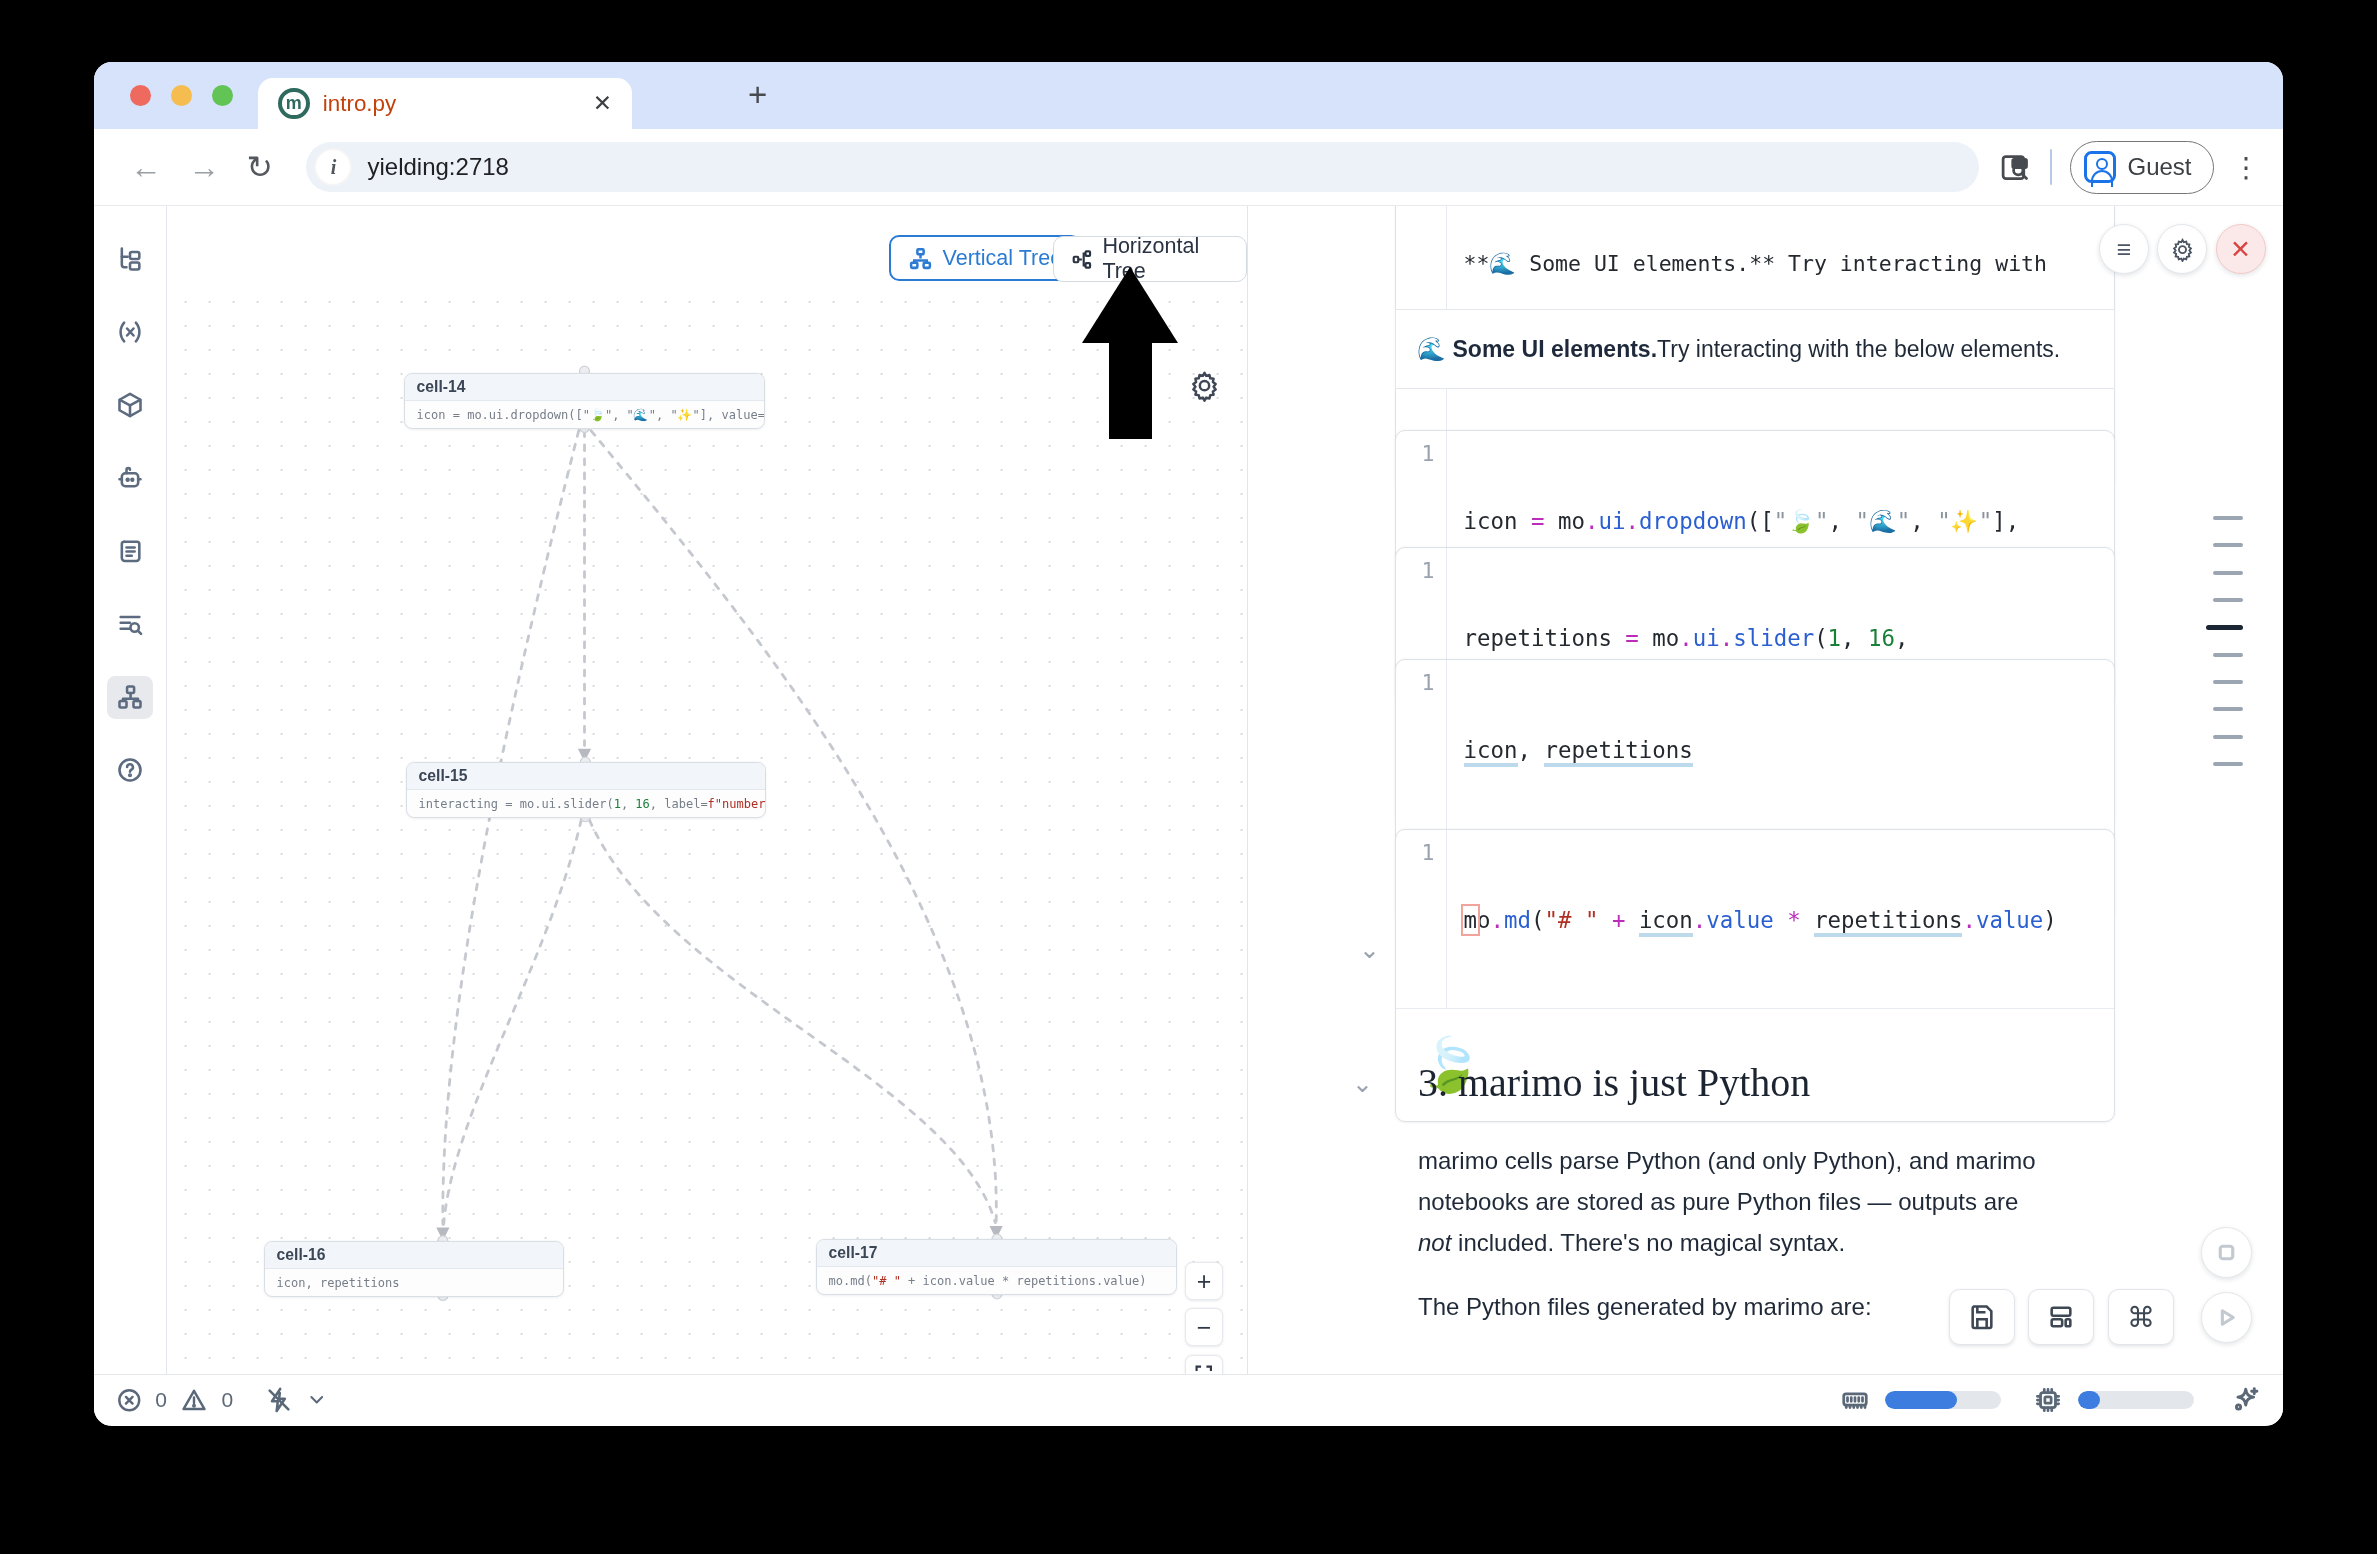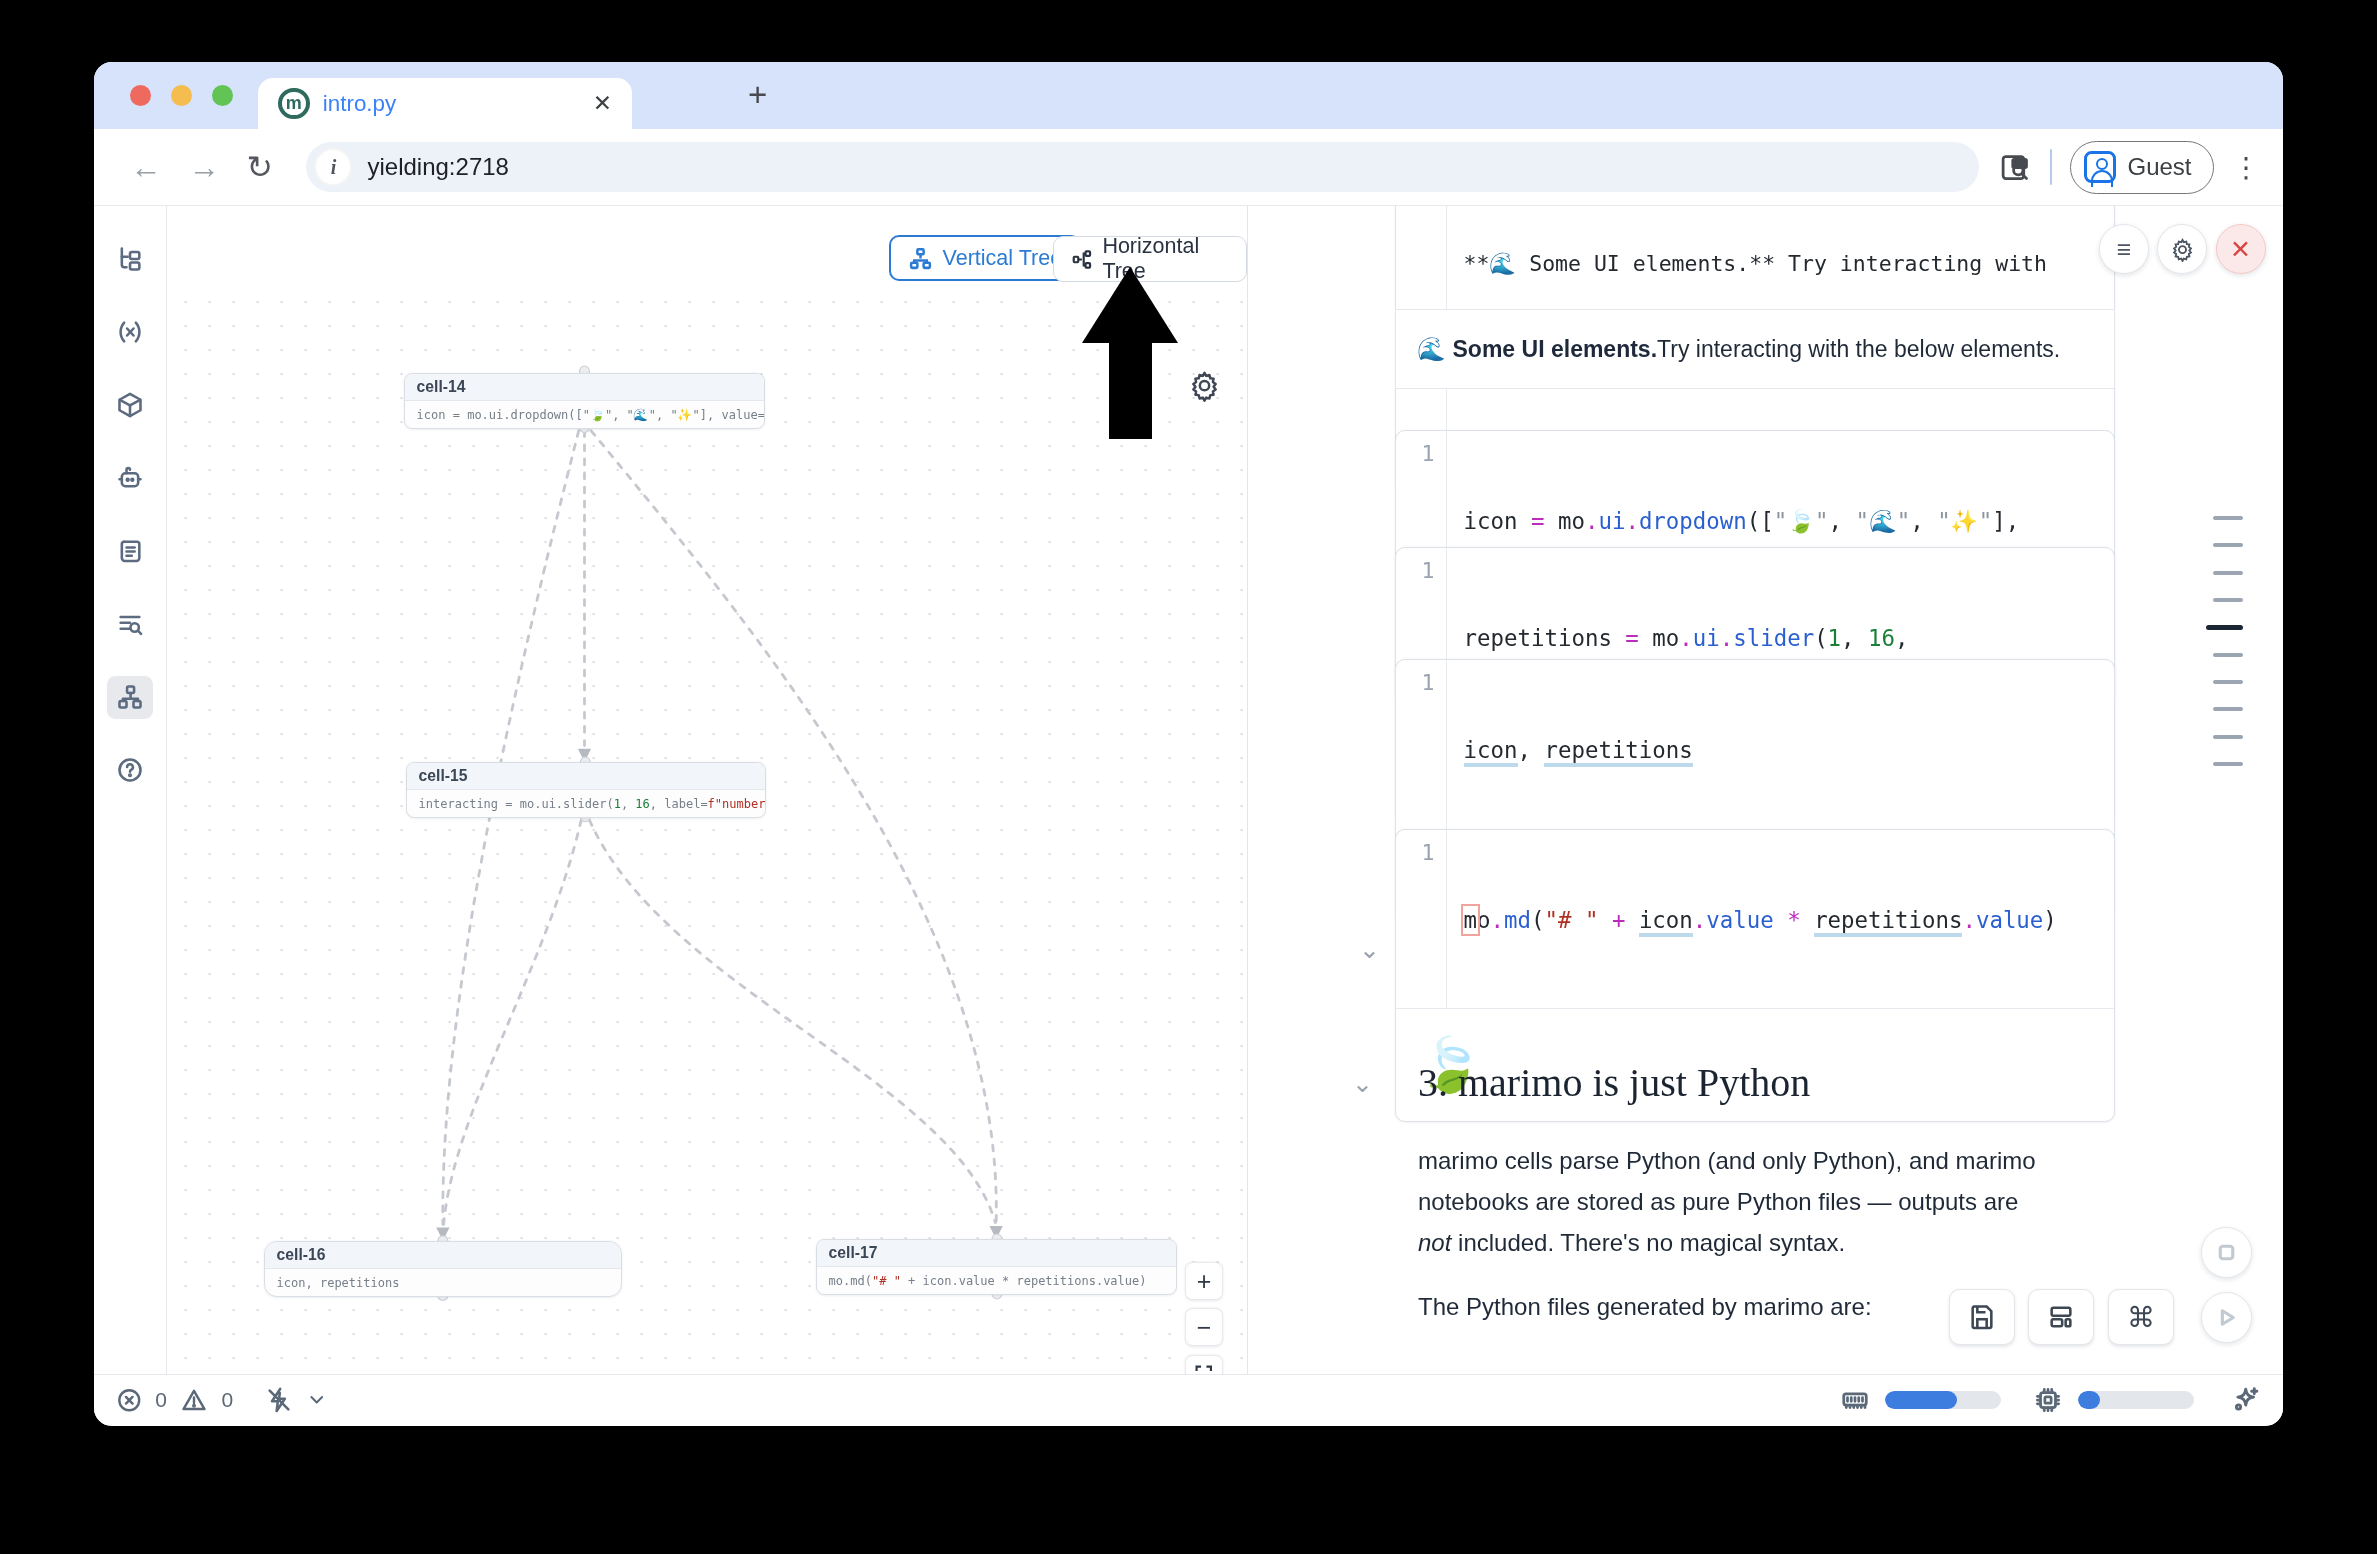--- a/index.html
+++ b/index.html
@@ -5,21 +5,21 @@
   * { margin:0; padding:0; box-sizing:border-box; }
   html,body { width:2377px; height:1554px; background:#000; font-family:"Liberation Sans", sans-serif; }
   .window { position:absolute; left:94px; top:62px; width:2189px; height:1364px; background:#fff; border-radius:18px; overflow:hidden; }
 
   
   .tabstrip { height:67px; background:#d7e2fb; display:flex; align-items:center; position:relative; }
   .lights { display:flex; gap:20px; margin-left:36px; }
   .light { width:21px; height:21px; border-radius:50%; }
   .tab { position:absolute; left:164px; bottom:0; width:374px; height:51px; background:#fff; border-radius:15px 15px 0 0; display:flex; align-items:center; padding:0 20px; }
   .tab-logo { width:31.5px; height:31.5px; border-radius:50%; border:4.1px solid #2e6b5e; color:#2e6b5e; font-weight:bold; font-size:18px; display:flex; align-items:center; justify-content:center; }
-  .tab-title { margin-left:13.3px; font-size:22.4px; color:#3b82f6; flex:1; }
+  .tab-title { margin-left:13.3px; font-size:22.4px; color:#c2410c; flex:1; }
   .tab-close { font-size:23px; color:#3c4043; }
   .newtab { position:absolute; left:654px; top:20px; font-size:33px; color:#474b50; line-height:26.5px; }
   .toolbar { height:76px; background:#fff; display:flex; align-items:center; padding:0 23px; }
   .nav-ic { font-size:31.5px; color:#9aa0a6; margin:0 13.3px; }
   .nav-ic.on { color:#54585e; }
   .urlbar { flex:1; height:50px; background:#edf1f8; border-radius:25px; display:flex; align-items:center; margin:0 20px; padding:0 8.3px; }
   .info-circ { width:38px; height:38px; background:#fff; border-radius:50%; display:flex; align-items:center; justify-content:center; color:#50555b; font-size:20px; font-family:"Liberation Serif",serif; font-style:italic; font-weight:bold; border:2.5px solid #50555b0f; }
   .url-text { margin-left:15px; font-size:24px; color:#202124; }
   .tb-right { display:flex; align-items:center; gap:18px; }
   .vdiv { width:2.5px; height:36px; background:#b9c9e9; border-radius:1.7px; }
@@ -249,21 +249,21 @@
         </svg>
 
         <div class="node" style="left:237px; top:88px; width:361px;">
           <div class="node-head">cell-14</div>
           <div class="node-body"><span class="tk g">icon = mo.ui.dropdown(["🍃", "🌊", "✨"], value="🍃")</span></div>
         </div>
         <div class="node" style="left:239px; top:477px; width:360px;">
           <div class="node-head">cell-15</div>
           <div class="node-body"><span class="tk g">interacting = mo.ui.slider(</span><span class="tk num">1</span><span class="tk g">, </span><span class="tk num">16</span><span class="tk g">, label=</span><span class="tk str">f"number of </span></div>
         </div>
-        <div class="node" style="left:97px; top:956px; width:358px;border-radius:13px;">
+        <div class="node" style="left:97px; top:956px; width:300px;">
           <div class="node-head">cell-16</div>
           <div class="node-body"><span class="tk g">icon, repetitions</span></div>
         </div>
         <div class="node" style="left:649px; top:954px; width:361px;">
           <div class="node-head">cell-17</div>
           <div class="node-body"><span class="tk g">mo.md(</span><span class="tk str">"# "</span><span class="tk g"> + icon.value * repetitions.value)</span></div>
         </div>
 
         <div class="zoom-stack">
           <div class="zbtn">+</div>

